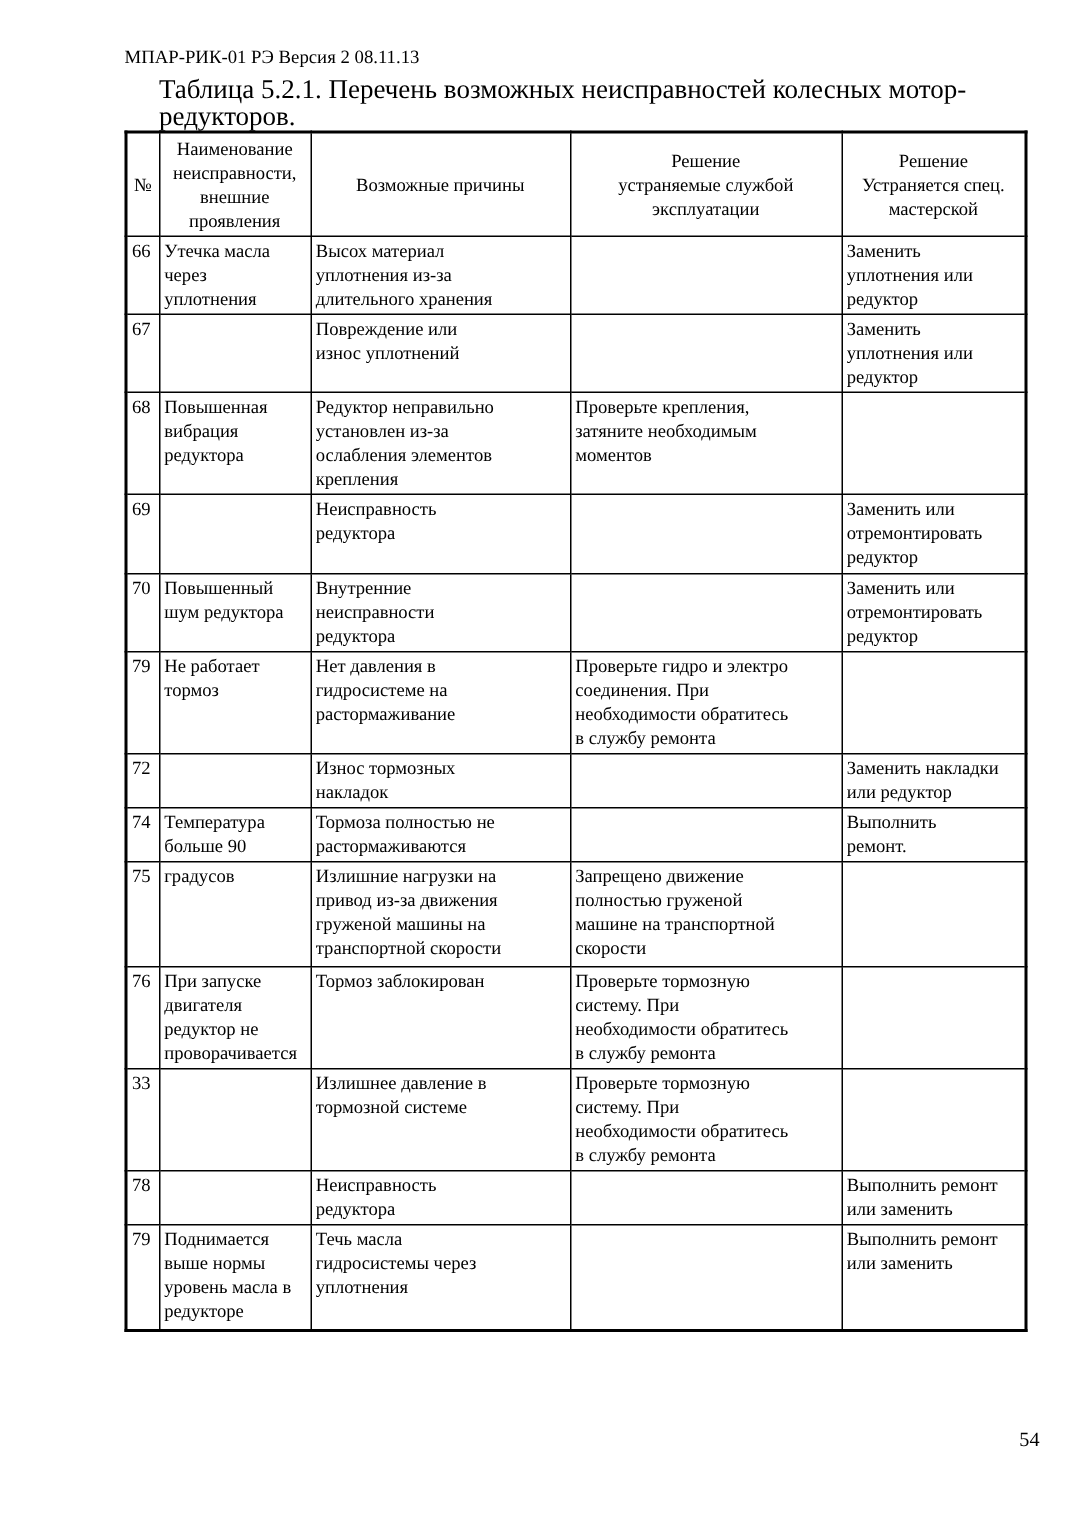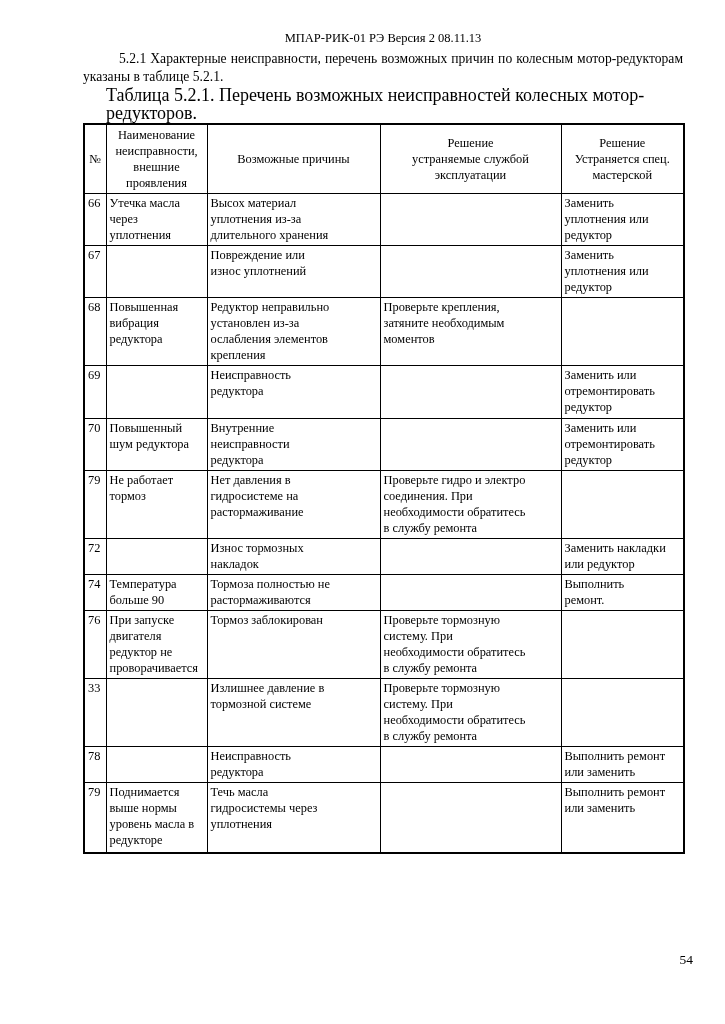--- a/index.html
+++ b/index.html
@@ -10,21 +10,21 @@
     color:#000;
     position:relative;
     -webkit-font-smoothing:antialiased;
   }
   .content{
     position:absolute;
     left:83px;top:30px;
     width:600px;
   }
   .header-right{
-    text-align:center;
+    text-align:left;
     font-size:12.5px;
     line-height:16px;
     margin:0 0 4px 0;
   }
   .intro{
     font-size:13.6px;
     line-height:17.5px;
     text-align:justify;
     text-indent:36px;
     margin:0;
@@ -68,21 +68,20 @@
     font-size:13.5px;
   }
 </style>
 </head>
 <body>
 
 <div class="content">
 
   <p class="header-right">МПАР-РИК-01 РЭ Версия 2 08.11.13</p>
 
-  <p class="intro">5.2.1 Характерные неисправности, перечень возможных причин по колесным мотор-редукторам указаны в таблице 5.2.1.</p>
 
   <p class="caption">Таблица 5.2.1. Перечень возможных неисправностей колесных мотор-редукторов.</p>
 
   <table class="fault-table">
     <colgroup>
       <col style="width:22px">
       <col style="width:101px">
       <col style="width:173px">
       <col style="width:181px">
       <col style="width:123px">
@@ -191,20 +190,33 @@
       <tr style="height:34px">
         <td class="cont">74</td>
         <td class="cont">Температура
 больше 90</td>
         <td>Тормоза полностью не
 растормаживаются</td>
         <td></td>
         <td>Выполнить
 ремонт.</td>
       </tr>
+      <tr style="height:70px">
+        <td class="cont">75</td>
+        <td class="cont">градусов</td>
+        <td>Излишние нагрузки на
+привод из-за движения
+груженой машины на
+транспортной скорости</td>
+        <td>Запрещено движение
+полностью груженой
+машине на транспортной
+скорости</td>
+        <td></td>
+      </tr>
 
       <tr style="height:68px">
         <td>76</td>
         <td>При запуске
 двигателя
 редуктор не
 проворачивается</td>
         <td>Тормоз заблокирован</td>
         <td>Проверьте тормозную
 систему. При

